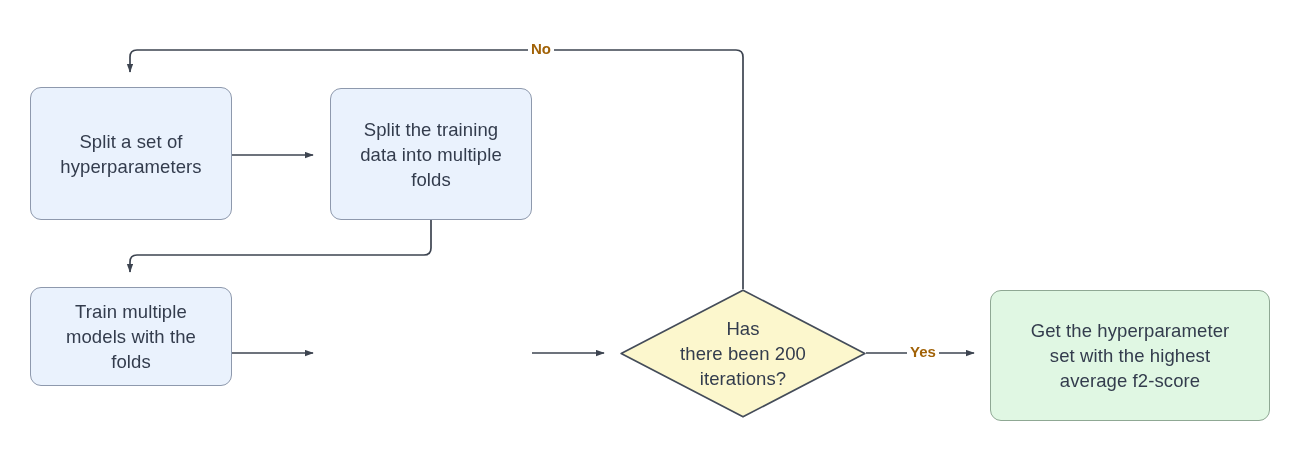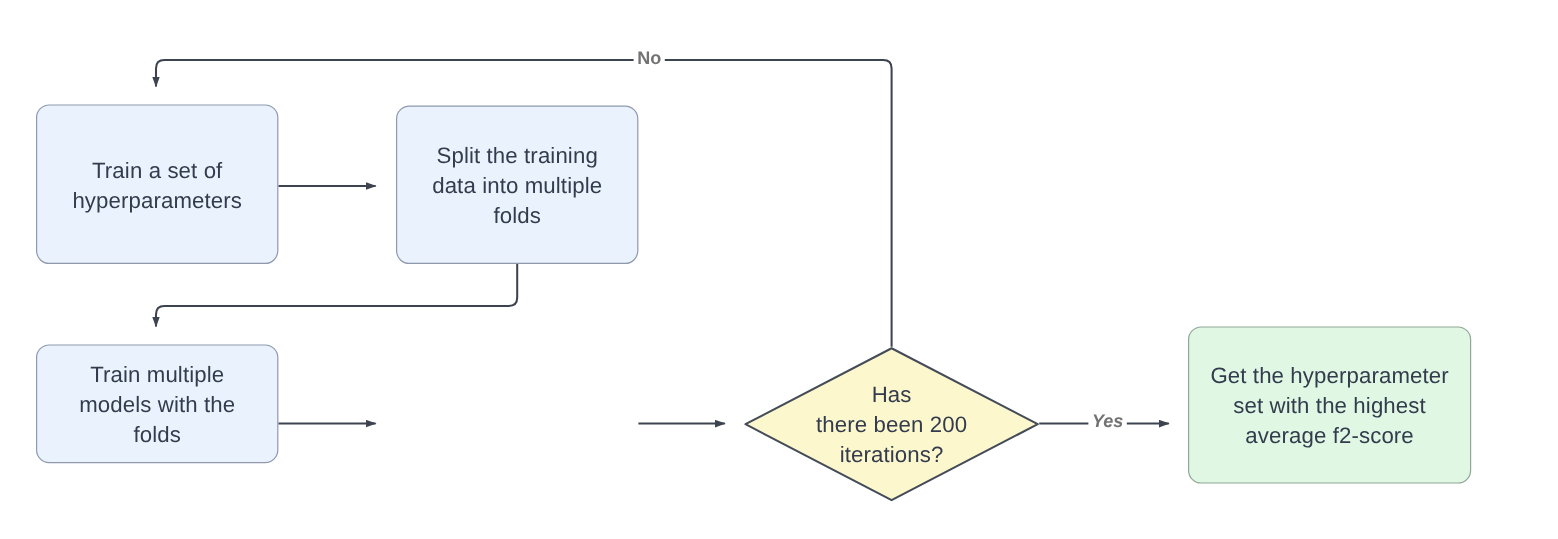--- a/index.html
+++ b/index.html
@@ -56,21 +56,21 @@
     position: absolute;
     left: 0;
     top: 0;
     width: 100%;
     height: 100%;
     z-index: -1;
   }
   .edge-label {
     position: absolute;
     background: #ffffff;
-    color: #737373;
+    color: #a16207;
     font-size: 15px;
     font-weight: bold;
     line-height: 16px;
     padding: 0 3px;
     z-index: 4;
     white-space: nowrap;
   }
 </style>
 </head>
 <body>
@@ -91,21 +91,21 @@
     <path d="M232,353 L313,353" fill="none" stroke="#3d4450" stroke-width="1.7" marker-end="url(#arrowhead)"></path>
 
     <path d="M532,353 L604,353" fill="none" stroke="#3d4450" stroke-width="1.7" marker-end="url(#arrowhead)"></path>
 
     <path d="M866,353 L974,353" fill="none" stroke="#3d4450" stroke-width="1.7" marker-end="url(#arrowhead)"></path>
 
     <path d="M743,289 L743,57 Q743,50 736,50 L137,50 Q130,50 130,57 L130,72" fill="none" stroke="#3d4450" stroke-width="1.7" marker-end="url(#arrowhead)"></path>
   </svg>
 
   <div class="node process" style="left:30px; top:87px; width:202px; height:133px;">
-    <span>Train a set of
+    <span>Split a set of
 hyperparameters</span>
   </div>
 
   <div class="node process" style="left:330px; top:88px; width:202px; height:132px;justify-content:center;">
     <span>Split the training
 data into multiple
 folds</span>
   </div>
 
   <div class="node process" style="left:30px; top:287px; width:202px; height:99px;align-items:center;">
@@ -117,23 +117,23 @@
 
   <div class="node decision" style="left:620px; top:289px; width:246px; height:129px;">
     <svg class="diamond-shape" viewBox="0 0 246 129" preserveAspectRatio="none" xmlns="http://www.w3.org/2000/svg">
       <polygon points="123,1.2 244.8,64.5 123,127.8 1.2,64.5" fill="#fcf7cd" stroke="#444c59" stroke-width="1.7" stroke-linejoin="round"></polygon>
     </svg>
     <span>Has
 there been 200
 iterations?</span>
   </div>
 
-  <div class="node terminal" style="left:990px; top:272px; width:236px; height:131px;">
+  <div class="node terminal" style="left:990px; top:290px; width:280px; height:131px;">
     <span>Get the hyperparameter
 set with the highest
 average f2-score</span>
   </div>
 
   <div class="edge-label" style="left:528px; top:41px;">No</div>
 
-  <div class="edge-label" style="left:907px; top:344px;font-style:italic;">Yes</div>
+  <div class="edge-label" style="left:907px; top:344px;">Yes</div>
 
 </div>
 
 </body></html>

